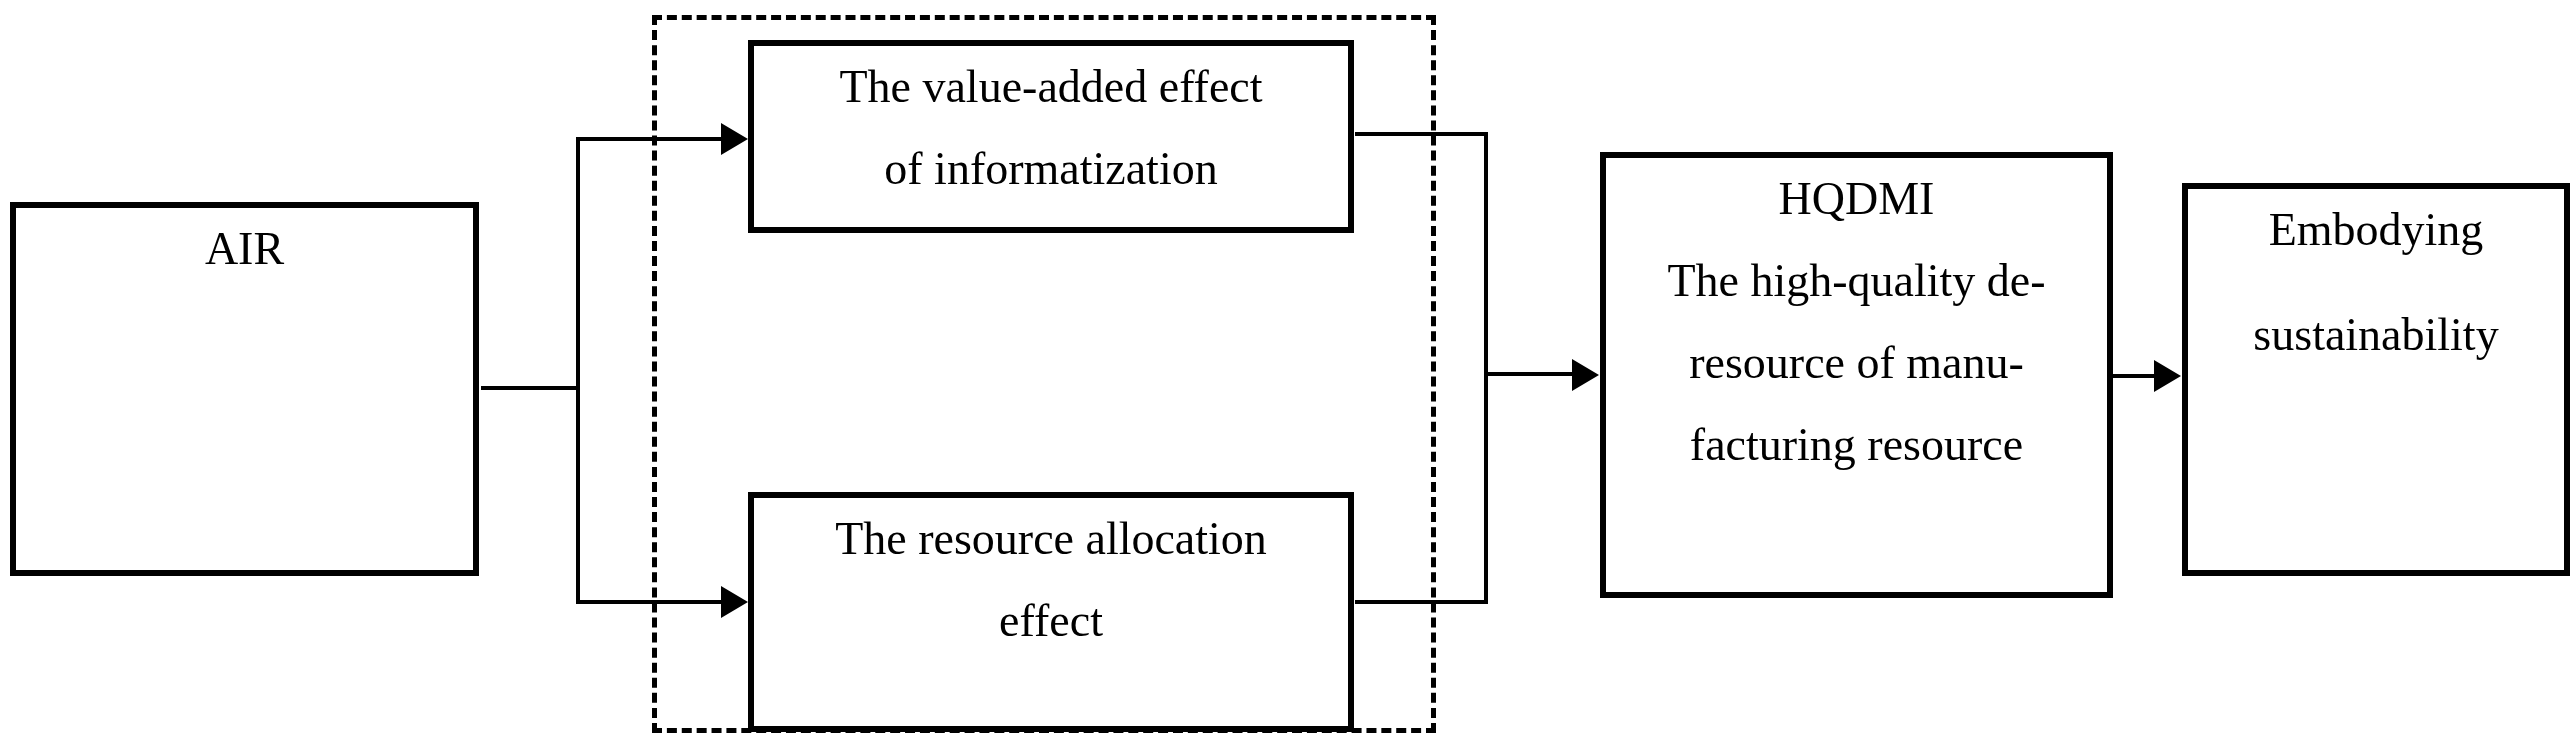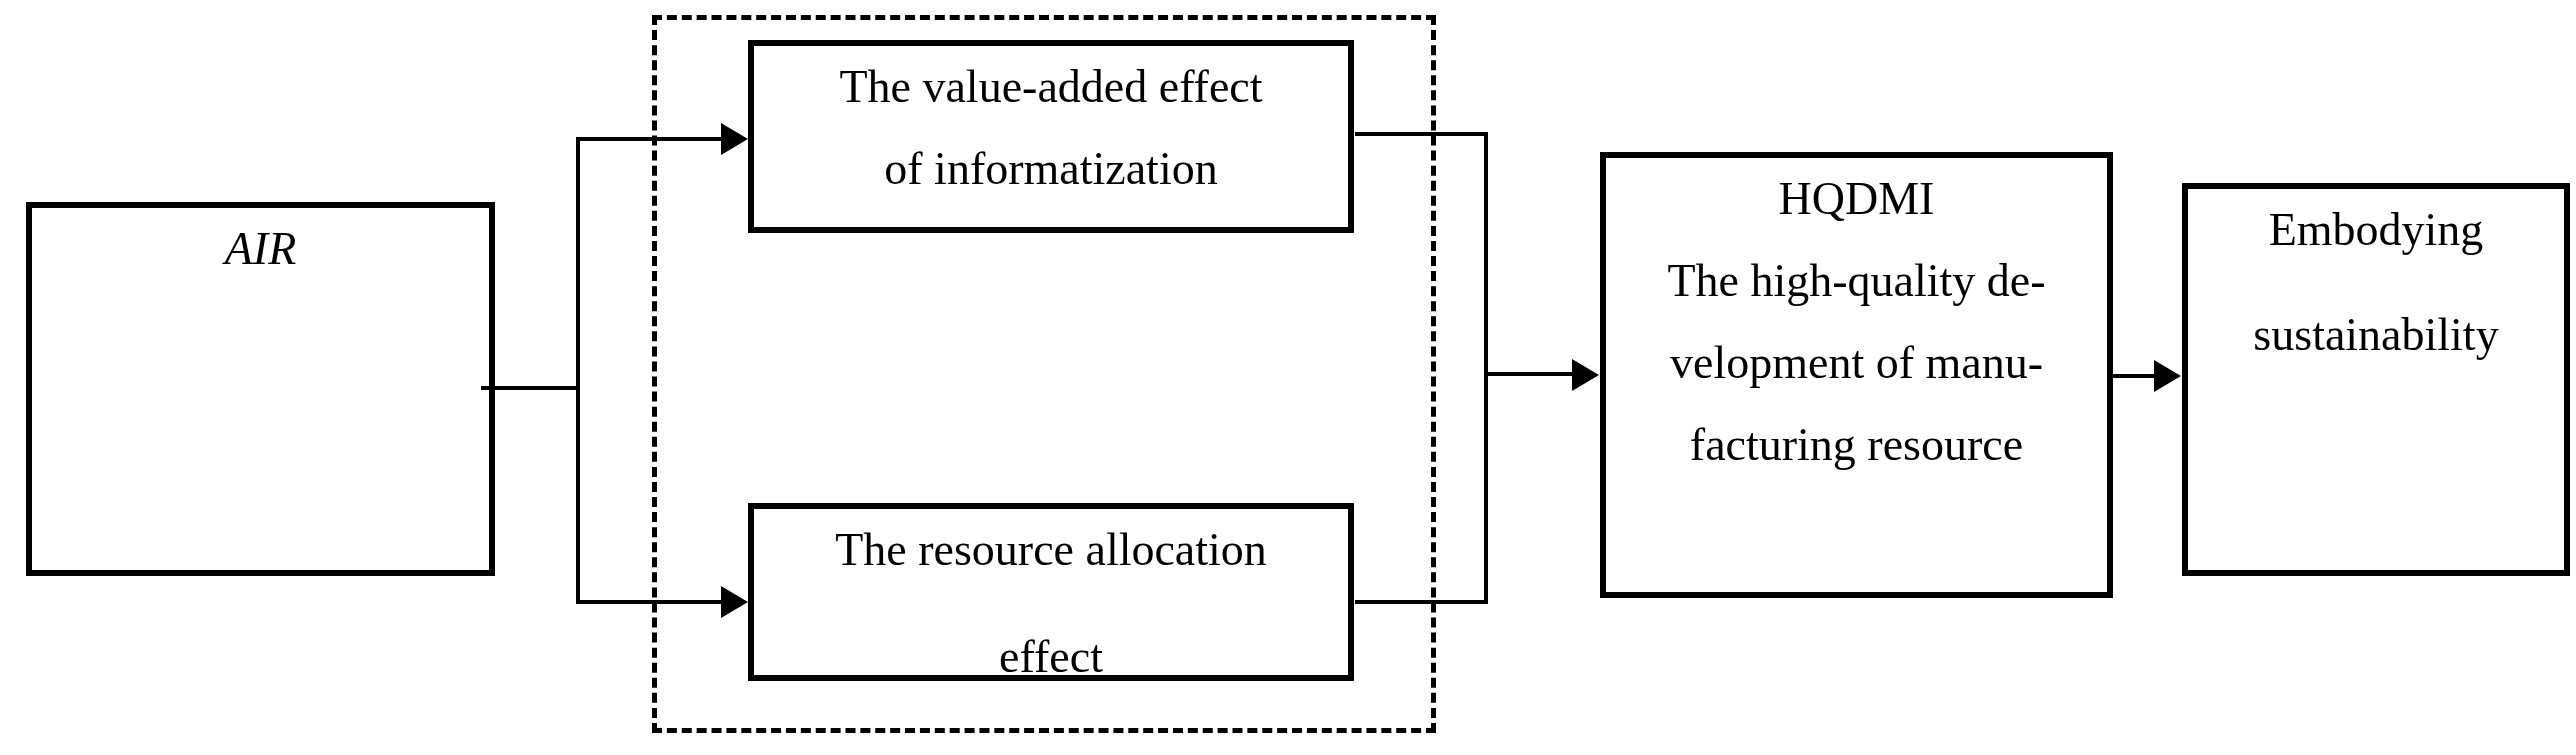--- a/index.html
+++ b/index.html
@@ -47,24 +47,24 @@
   }
   .arrow-right {
     position: absolute;
     width: 0;
     height: 0;
     border-top: 16px solid transparent;
     border-bottom: 16px solid transparent;
     border-left: 27.6px solid #000000;
   }
   
-  #node-air            { left: 26px;   top: 202px; width: 469px; height: 374px; font-style: italic; }
+  #node-air            { left: 10px;   top: 202px; width: 469px; height: 374px; }
   #mediation-frame     { left: 652px; top: 15.3px;  width: 784px; height: 718px; }
   #node-value-added    { left: 748px; top: 40px;  width: 606px; height: 193px; }
-  #node-resource       { left: 748px; top: 503px; width: 606px; height: 178px; gap: 25px; }
+  #node-resource       { left: 748px; top: 492px; width: 606px; height: 240px; }
   #node-hqdmi          { left: 1600px; top: 152px; width: 513px; height: 446px; }
   #node-embodying      { left: 2182px; top: 183px; width: 388px; height: 393px; gap: 23px; }
   
   #conn-air-exit       { left: 481px;  top: 386px; width: 97px; }
   #conn-branch-vline   { left: 576px;  top: 137px; height: 467px; }
   #conn-branch-top     { left: 578px;  top: 137px; width: 143px; }
   #conn-branch-bottom  { left: 578px;  top: 600px; width: 143px; }
   #arrow-value-added   { left: 721px; top: 123px; }
   #arrow-resource      { left: 721px; top: 586px; }
   #conn-top-exit       { left: 1355px; top: 132px; width: 132px; }
@@ -92,21 +92,21 @@
   </div>
 
   <div class="box" id="node-resource">
     <div>The resource allocation</div>
     <div>effect</div>
   </div>
 
   <div class="box" id="node-hqdmi">
     <div>HQDMI</div>
     <div>The high-quality de-</div>
-    <div>velopment of manu-</div>
+    <div>resource of manu-</div>
     <div>facturing resource</div>
   </div>
 
   <div class="box" id="node-embodying">
     <div>Embodying</div>
     <div>sustainability</div>
   </div>
 
   <div class="hline" id="conn-air-exit"></div>
   <div class="vline" id="conn-branch-vline"></div>

